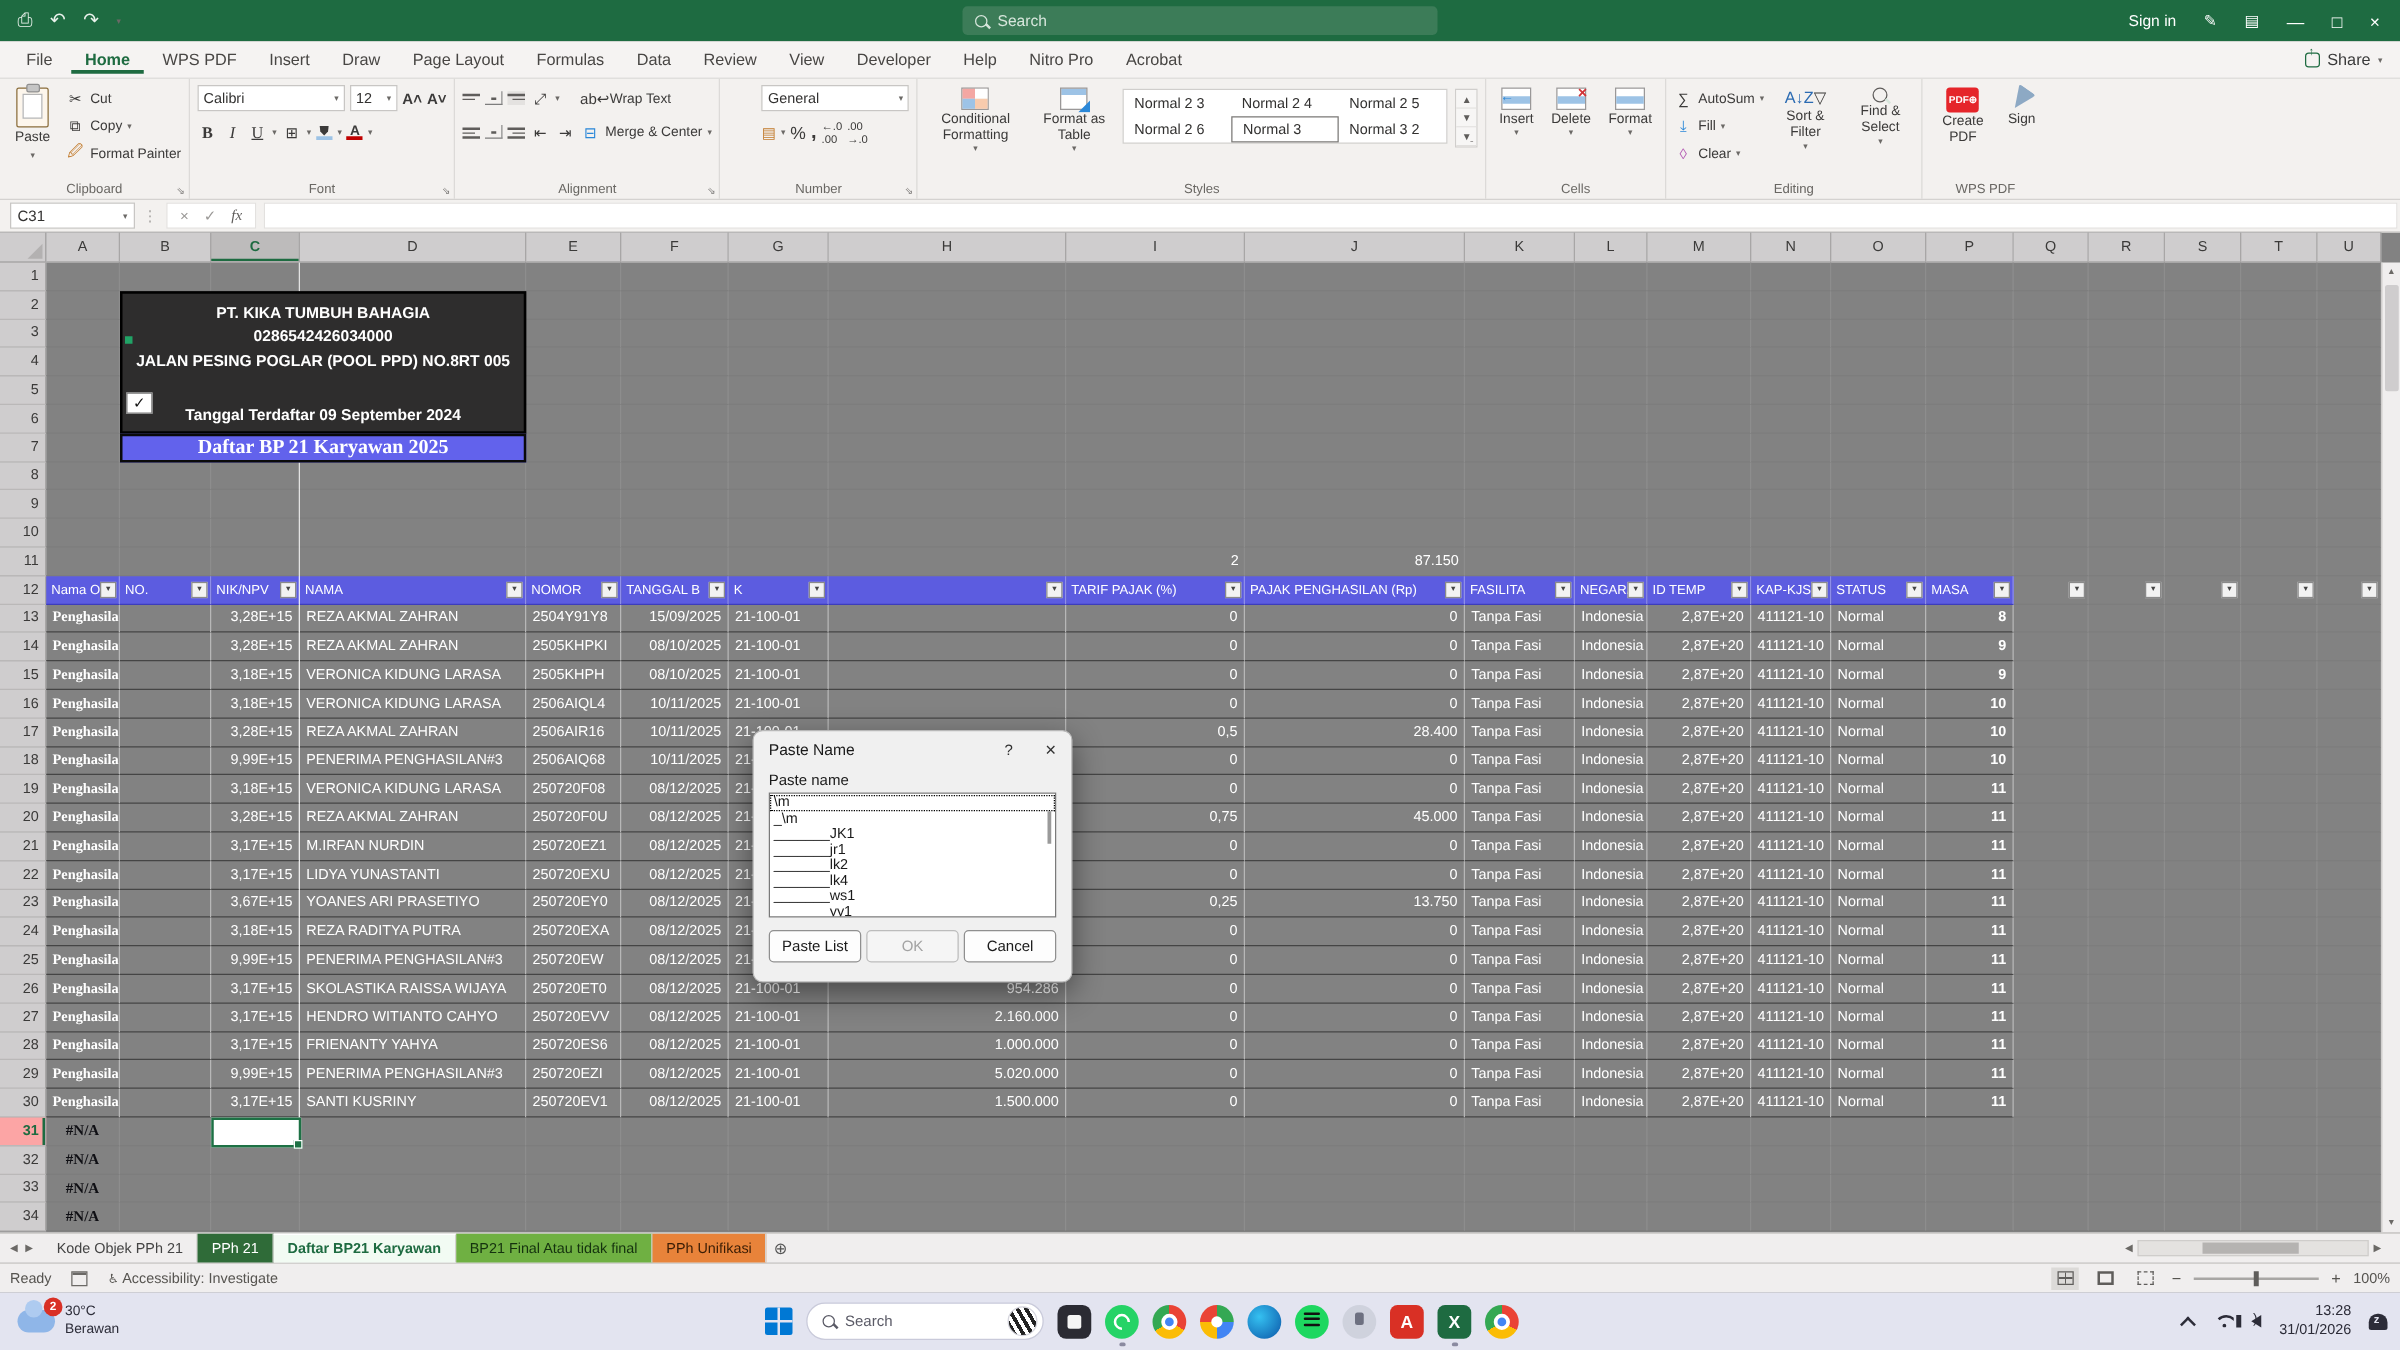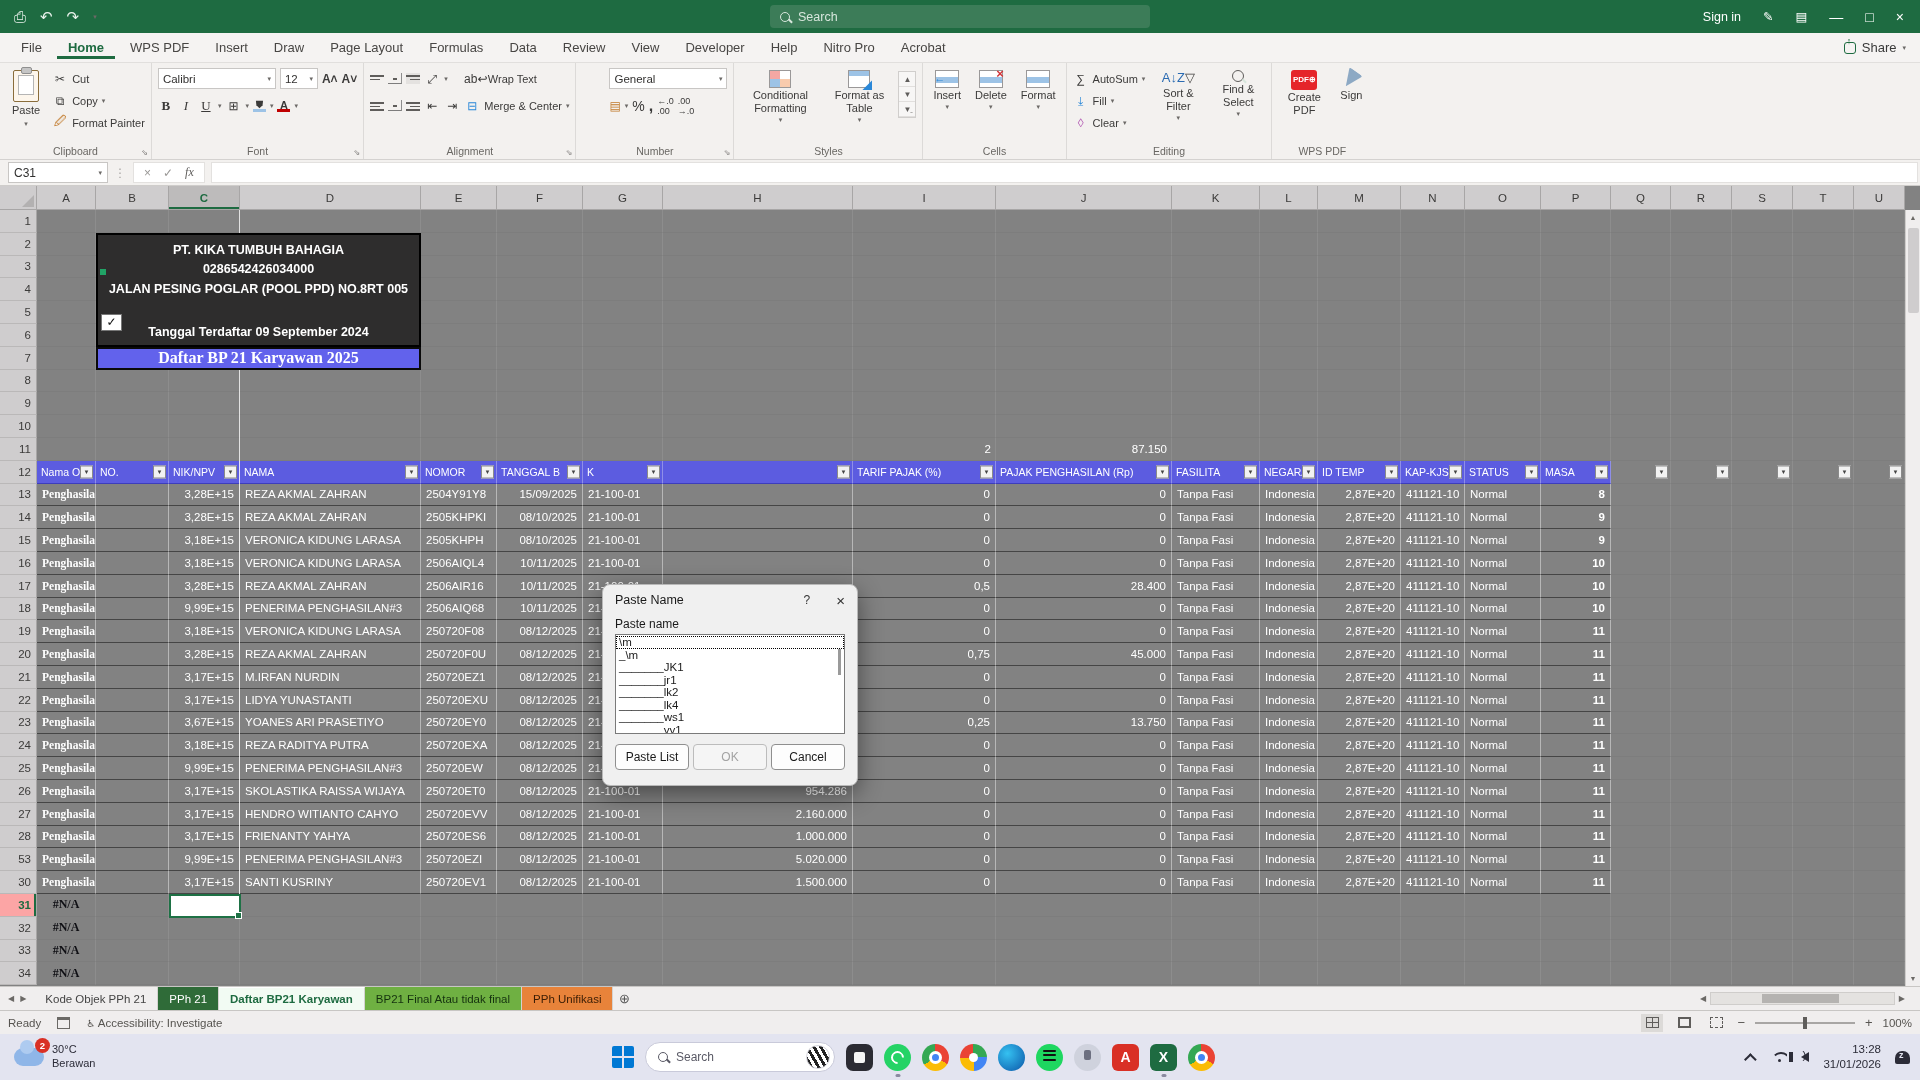--- a/index.html
+++ b/index.html
@@ -383,20 +383,28 @@
           <b></b>
         </span>
       <span style="width:72px;">Conditional Formatting</span>
       <span class="caret">▾</span>
     </div>
     <div class="twoline">
       <span class="ftable"></span>
       <span style="width:58px;">Format as Table</span>
       <span class="caret">▾</span>
     </div>
+    <div class="stylegal" id="style-gallery">
+        <div class="sgitem">Normal 2 3</div>
+        <div class="sgitem">Normal 2 4</div>
+        <div class="sgitem">Normal 2 5</div>
+        <div class="sgitem">Normal 2 6</div>
+        <div class="sgitem sel">Normal 3</div>
+        <div class="sgitem">Normal 3 2</div>
+      </div>
     <div class="galarrows">
       <span>▲</span>
       <span>▼</span>
       <span>▼̱</span>
     </div>
     <div class="glabel">Styles</div>
   </div>
 
   <div class="rgroup">
     <div class="twoline">
@@ -1226,21 +1234,21 @@
         <div class="dc" style="width: 64px;">411121-10</div>
         <div class="dc" style="width: 76px;">Normal</div>
         <div class="dc a-right masab" style="width: 70px;">11</div>
         <div class="c" style="width: 60px;"></div>
         <div class="c" style="width: 61px;"></div>
         <div class="c" style="width: 61px;"></div>
         <div class="c" style="width: 61px;"></div>
         <div class="c" style="width: 51px;"></div>
       </div>
       <div class="grow">
-        <div class="rowhead">53</div>
+        <div class="rowhead">29</div>
         <div class="dc serifb" style="width: 59px;">Penghasilan yang diter</div>
         <div class="dc" style="width: 73px;"></div>
         <div class="dc a-right" style="width: 71px;">9,99E+15</div>
         <div class="dc" style="width: 181px;">PENERIMA PENGHASILAN#3</div>
         <div class="dc" style="width: 76px;">250720EZI</div>
         <div class="dc a-right" style="width: 86px;">08/12/2025</div>
         <div class="dc" style="width: 80px;">21-100-01</div>
         <div class="dc a-right" style="width: 190px;">5.020.000</div>
         <div class="dc a-right" style="width: 143px;">0</div>
         <div class="dc a-right" style="width: 176px;">0</div>

